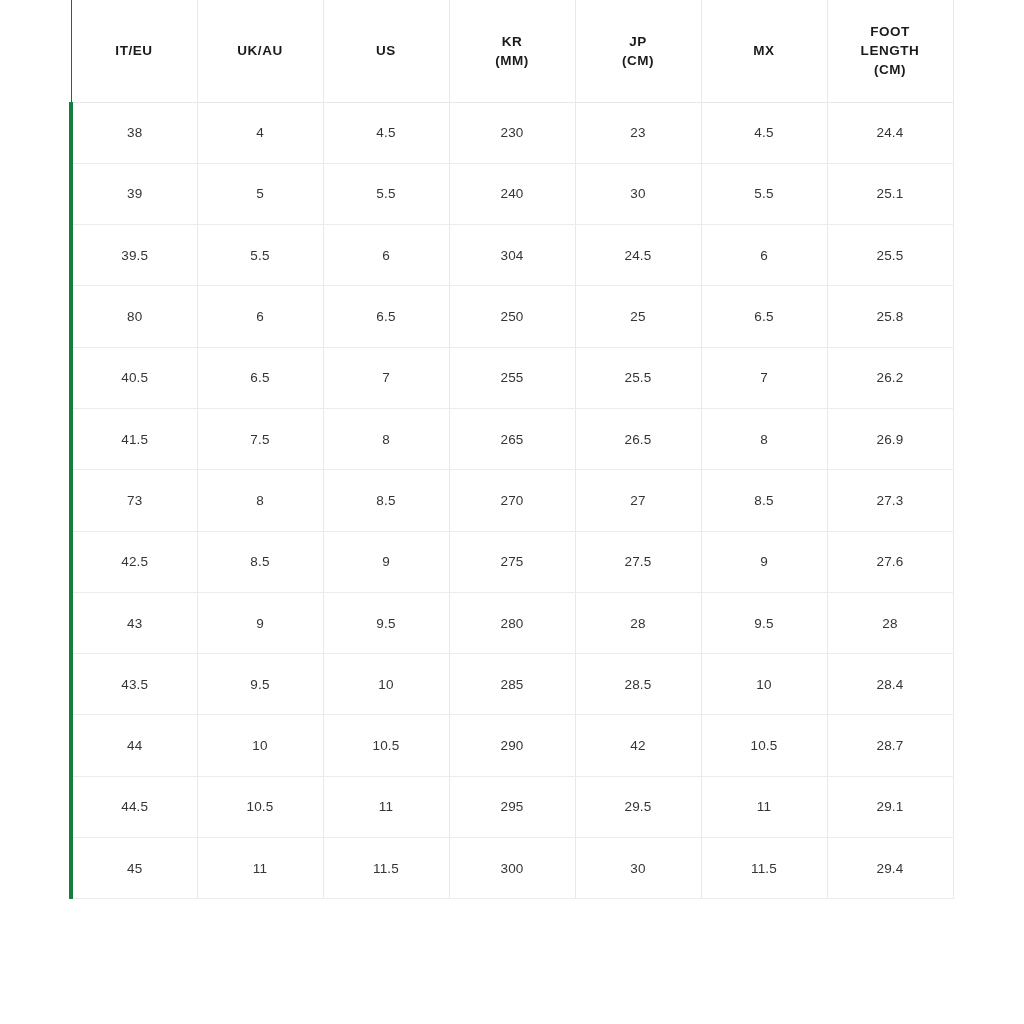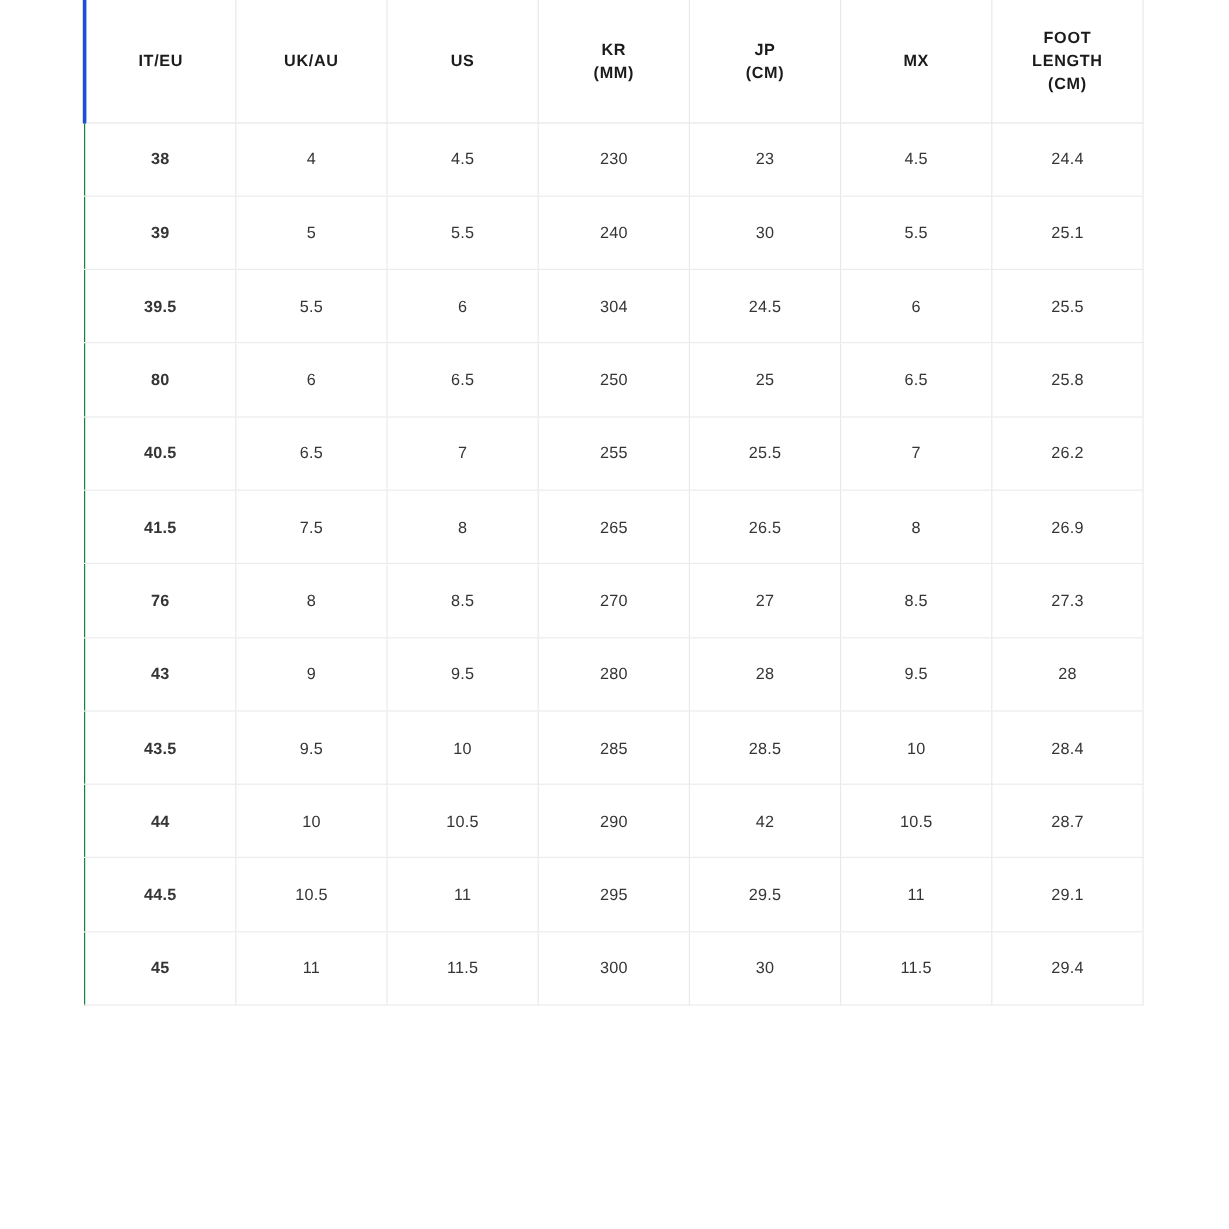--- a/index.html
+++ b/index.html
@@ -52,40 +52,39 @@
     font-size: 13.5px;
     font-weight: 700;
     letter-spacing: 0.55px;
     line-height: 1.42;
     color: #1b1b1b;
     border-right: 1px solid #e9e9e9;
     border-bottom: 1px solid #e7e7e7;
     white-space: pre-line;
   }
   table.size-table thead th:first-child {
-    border-left: 3px solid #1d4ed8;
+    border-left: 1px solid #1d4ed8;
   }
 
   
   table.size-table tbody td {
     height: 61.3px;
     padding: 0 4px;
     box-sizing: border-box;
     vertical-align: middle;
     text-align: center;
     font-size: 13.5px;
     font-weight: 400;
     letter-spacing: 0.2px;
     color: #353535;
     border-right: 1px solid #e9e9e9;
     border-bottom: 1px solid #ececec;
   }
   table.size-table tbody td:first-child {
-    border-left: 1px solid #15803d;
-    font-weight: bold;
+    border-left: 4px solid #15803d;
   }
 </style>
 </head>
 <body>
 
 <div id="size-chart-page">
   <div class="table-wrap">
     <table class="size-table">
       <colgroup>
         <col>
@@ -160,27 +159,36 @@
           <tr>
             <td>41.5</td>
             <td>7.5</td>
             <td>8</td>
             <td>265</td>
             <td>26.5</td>
             <td>8</td>
             <td>26.9</td>
           </tr>
           <tr>
-            <td>76</td>
+            <td>73</td>
             <td>8</td>
             <td>8.5</td>
             <td>270</td>
             <td>27</td>
             <td>8.5</td>
             <td>27.3</td>
+          </tr>
+          <tr>
+            <td>42.5</td>
+            <td>8.5</td>
+            <td>9</td>
+            <td>275</td>
+            <td>27.5</td>
+            <td>9</td>
+            <td>27.6</td>
           </tr>
           <tr>
             <td>43</td>
             <td>9</td>
             <td>9.5</td>
             <td>280</td>
             <td>28</td>
             <td>9.5</td>
             <td>28</td>
           </tr>

